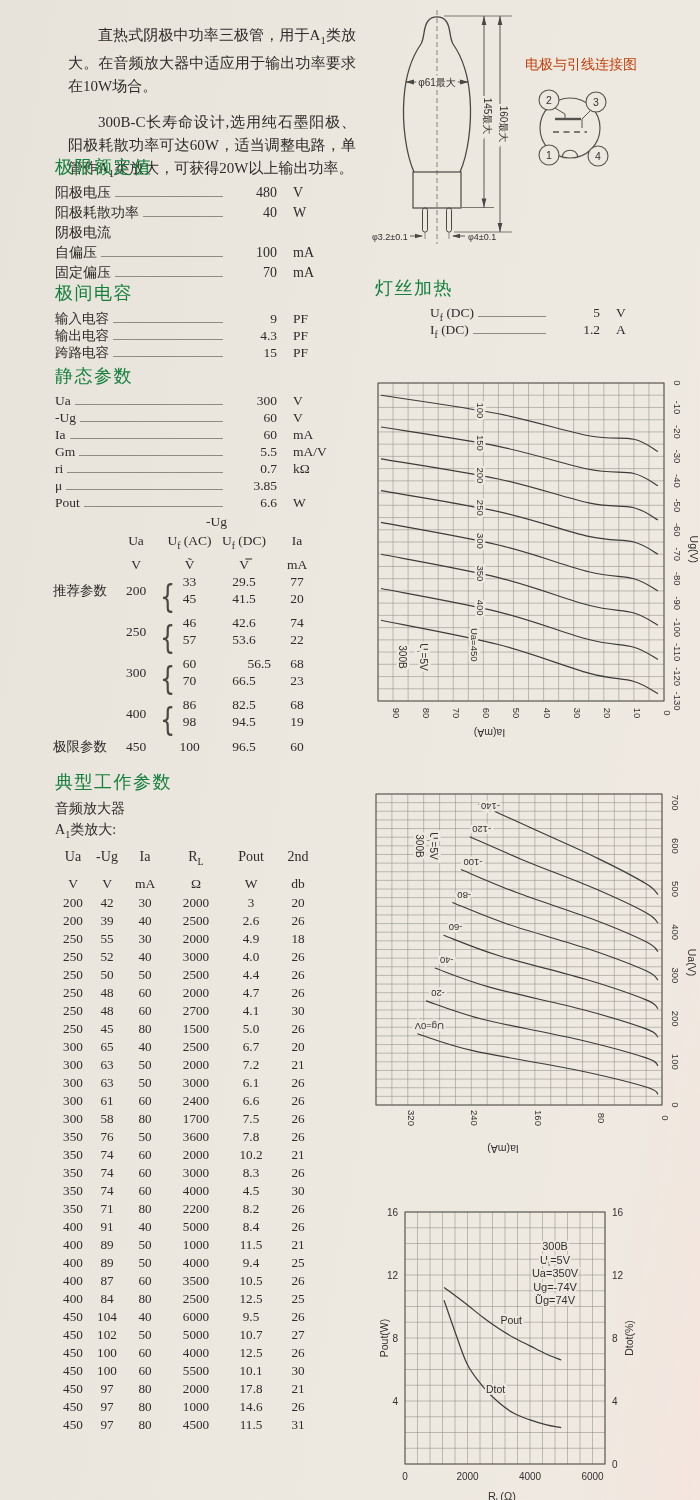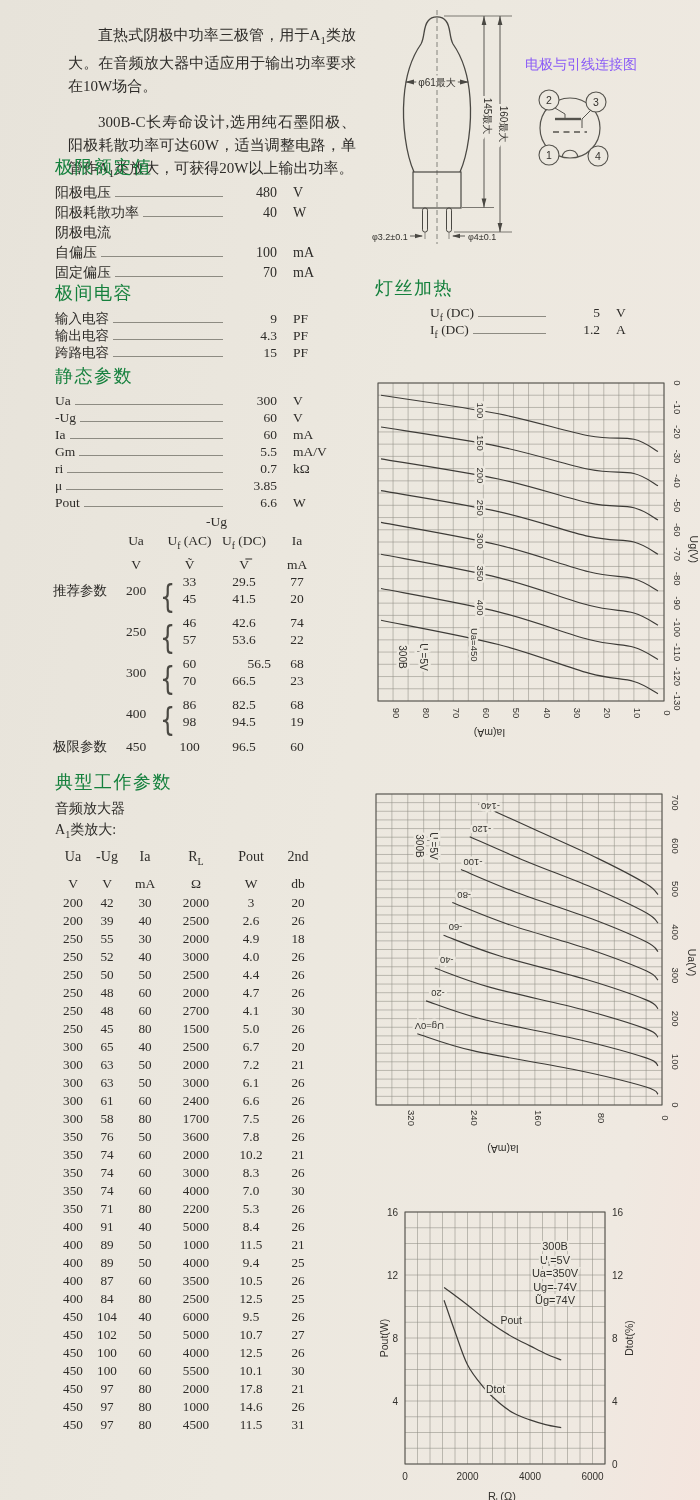--- a/index.html
+++ b/index.html
@@ -70,21 +70,21 @@
   <line x1="53" y1="228" x2="53" y2="235" stroke="#4a4843" stroke-width="0.6"></line>
   <line x1="77" y1="228" x2="77" y2="235" stroke="#4a4843" stroke-width="0.6"></line>
   <line x1="38" y1="232" x2="50" y2="232" stroke="#4a4843" stroke-width="0.9"></line>
   <polygon points="51,232 43,229.8 43,234.2" fill="#4a4843"></polygon>
   <line x1="93" y1="232" x2="81" y2="232" stroke="#4a4843" stroke-width="0.9"></line>
   <polygon points="80,232 88,229.8 88,234.2" fill="#4a4843"></polygon>
   <text x="0" y="236" font-size="9" text-anchor="start">φ3.2±0.1</text>
   <text x="96" y="236" font-size="9" text-anchor="start">φ4±0.1</text>
 </svg>
 
-<div class="abs cn" style="left:525px;top:56px;font-size:14px;color:#8b5cf6">电极与引线连接图</div>
+<div class="abs cn" style="left:525px;top:56px;font-size:14px;color:#c2410c">电极与引线连接图</div>
 <svg class="abs" style="left:505px;top:78px" width="150" height="105">
   <circle cx="65" cy="50" r="30" fill="none" stroke="#55534d" stroke-width="1.2"></circle>
   <path d="M57,79 C59,70 71,70 73,79" fill="none" stroke="#55534d" stroke-width="1.2"></path>
   <path d="M50,30 L60,36 L60,40" fill="none" stroke="#55534d" stroke-width="1"></path>
   <line x1="50" y1="41" x2="76" y2="41" stroke="#55534d" stroke-width="2.4"></line>
   <path d="M86,32 L77,41 L77,50" fill="none" stroke="#55534d" stroke-width="1"></path>
   <line x1="48" y1="54" x2="82" y2="54" stroke="#55534d" stroke-width="1.4" stroke-dasharray="6,4.5"></line>
   <circle cx="44" cy="22" r="10" fill="#ece8df" stroke="#55534d" stroke-width="1.1"></circle>
   <circle cx="91" cy="24" r="10" fill="#ece8df" stroke="#55534d" stroke-width="1.1"></circle>
   <circle cx="44" cy="77" r="10" fill="#ece8df" stroke="#55534d" stroke-width="1.1"></circle>
@@ -439,29 +439,29 @@
         <div class="">60</div>
         <div class="">3000</div>
         <div class="">8.3</div>
         <div class="">26</div>
       </div>
       <div class="tt-row">
         <div class="">350</div>
         <div class="">74</div>
         <div class="">60</div>
         <div class="">4000</div>
-        <div class="">7.0</div>
+        <div class="">4.5</div>
         <div class="">30</div>
       </div>
       <div class="tt-row">
         <div class="">350</div>
         <div class="">71</div>
         <div class="">80</div>
         <div class="">2200</div>
-        <div class="">5.3</div>
+        <div class="">8.2</div>
         <div class="">26</div>
       </div>
       <div class="tt-row">
         <div class="">400</div>
         <div class="">91</div>
         <div class="">40</div>
         <div class="">5000</div>
         <div class="">8.4</div>
         <div class="">26</div>
       </div>

